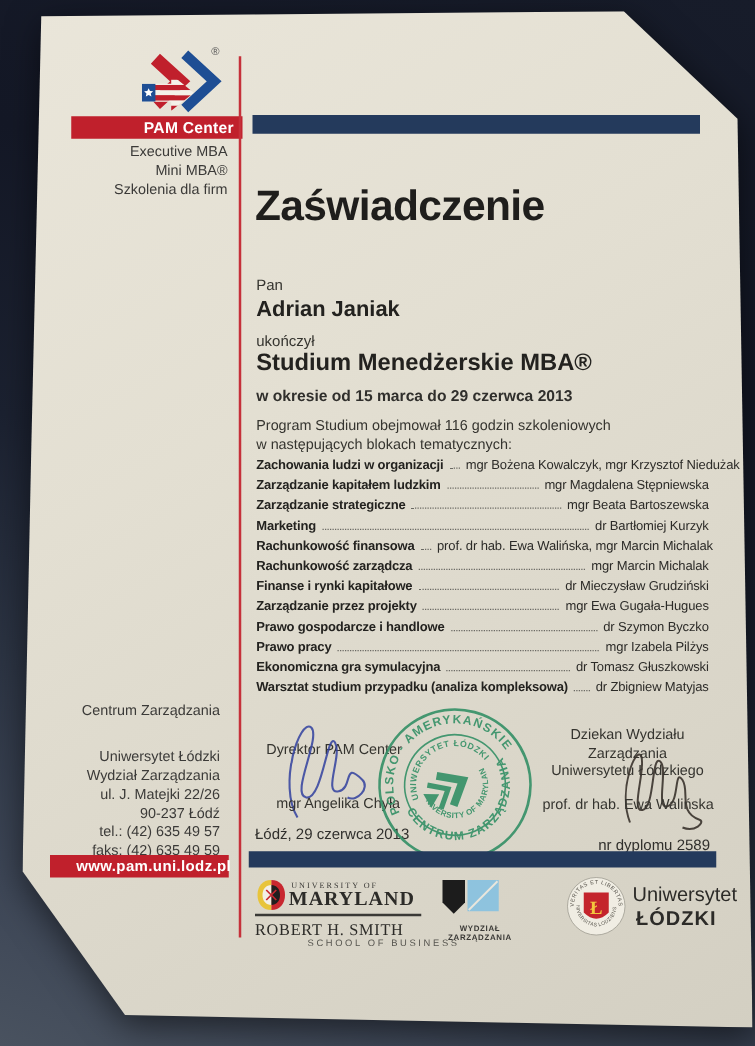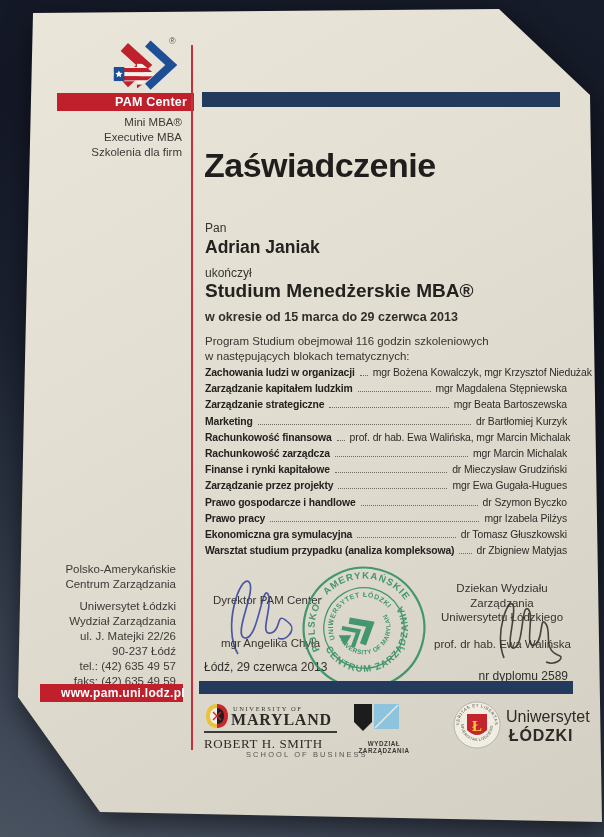--- a/index.html
+++ b/index.html
@@ -109,29 +109,28 @@
             <rect x="4" y="51.6" width="48" height="4.6" fill="#c0202c"></rect>
             <rect x="4" y="32" width="12" height="16" fill="#1e4e94"></rect>
             <path d="M10 36 l1.2 2.6 2.8.2 -2.1 1.9 .6 2.8 -2.5-1.5 -2.5 1.5 .6-2.8 -2.1-1.9 2.8-.2 Z" fill="#fff"></path>
           </g>
         </g>
       </svg>
       <div class="abs reg-mark">®</div>
 
       <div class="abs pam-bar">PAM Center</div>
       <div class="abs taglines">
+  <div class="tline">Executive MBA</div>
+
   <div class="tline">Mini MBA®</div>
 
-  <div class="tline">Executive MBA</div>
-
   <div class="tline">Szkolenia dla firm</div>
 </div>
 
       <div class="abs org-block">
-  <div class="tline">Polsko-Amerykańskie</div>
 
   <div class="tline">Centrum Zarządzania</div>
 </div>
       <div class="abs addr-block">
   <div class="tline">Uniwersytet Łódzki</div>
 
   <div class="tline">Wydział Zarządzania</div>
 
   <div class="tline">ul. J. Matejki 22/26</div>
 

